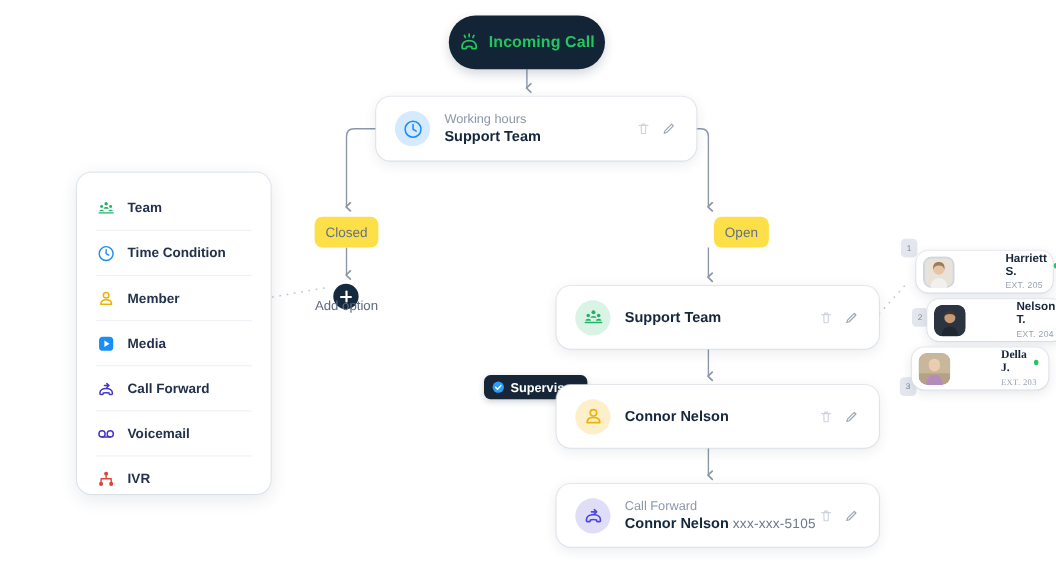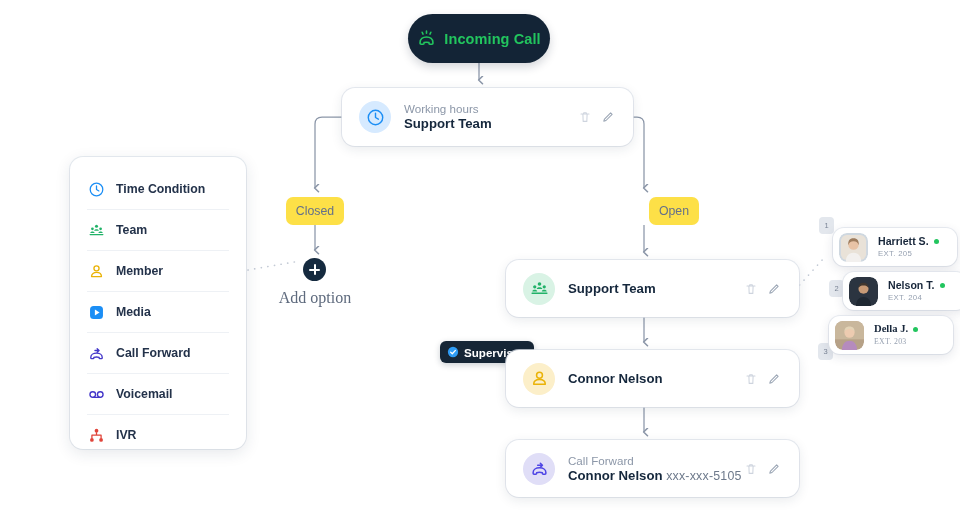--- a/index.html
+++ b/index.html
@@ -55,21 +55,21 @@
   #pillClosed{left:286px;top:197px;width:58px;}
   #pillOpen{left:649px;top:197px;width:50px;}
 
   
   .addbtn{
     position:absolute;left:303px;top:258px;width:23px;height:23px;border-radius:50%;
     background:#152a3f;display:flex;align-items:center;justify-content:center;cursor:pointer;
   }
   .addbtn:before{content:"";position:absolute;width:11px;height:2px;background:#fff;border-radius:1px;}
   .addbtn:after{content:"";position:absolute;width:2px;height:11px;background:#fff;border-radius:1px;}
-  .addlabel{position:absolute;left:263px;top:289px;width:104px;text-align:center;font-size:16px;color:#5e6a7d;font-family:Liberation Serif, serif;}
+  .addlabel{position:absolute;left:263px;top:271px;width:104px;text-align:center;font-size:12px;color:#5e6a7d;}
 
   
   .supervisor{
     position:absolute;left:440px;top:341px;height:22px;background:#162636;
     border-radius:6px;display:flex;align-items:center;gap:5px;padding:0 9px 0 7px;
     box-shadow:0 2px 6px rgba(20,35,55,.22);
   }
   .supervisor .t{color:#fff;font-size:11.6px;font-weight:bold;}
 
   
@@ -82,21 +82,21 @@
   .prow{height:40px;display:flex;align-items:center;gap:11px;border-bottom:1px solid #eef1f5;cursor:pointer;}
   .prow:first-child{margin-top:12px;}
   .prow:last-child{border-bottom:none;}
   .prow .pl{font-size:12.3px;color:#23324a;font-weight:bold;}
   .prow .pi{width:18px;height:18px;display:flex;align-items:center;justify-content:center;flex:none;}
 
   
   .member{
     position:absolute;background:#fff;border-radius:11px;
     box-shadow:0 3px 11px rgba(30,45,70,.12),0 0 0 1px rgba(230,234,240,.8);
-    display:flex;align-items:center;height:38px;padding:0 14px 0 6px;
+    display:flex;align-items:center;height:38px;padding:0 14px 0 6px;gap:36px;
   }
   .member .ph{width:29px;height:29px;border-radius:8px;flex:none;overflow:hidden;}
   .member .mi{margin-left:10px;}
   .member .mn{font-size:10.6px;font-weight:bold;color:#17263a;display:flex;align-items:center;gap:5px;line-height:12px;}
   .member .dot{width:5px;height:5px;border-radius:50%;background:#22c55e;display:inline-block;}
   .member .mx{font-size:7.8px;color:#97a1b1;letter-spacing:.3px;line-height:11px;margin-top:1px;}
   .mbadge{
     position:absolute;width:15px;height:17px;border-radius:4px;background:#e3e7ed;
     display:flex;align-items:center;justify-content:center;
     font-size:7.5px;color:#7b8596;
@@ -268,40 +268,40 @@
           </svg>
       </span>
     </div>
   </div>
 
   <div id="palette">
 
     <div class="prow">
       <span class="pi">
         <svg width="17" height="17" viewBox="0 0 20 20">
-          <circle cx="10" cy="10" r="7.4" fill="none" stroke="#1b8ef5" stroke-width="1.5"></circle>
-          <path d="M10,5.8 L10,10 L12.8,11.7" fill="none" stroke="#1b8ef5" stroke-width="1.5" stroke-linecap="round" stroke-linejoin="round"></path>
-        </svg>
-      </span>
-      <span class="pl">Time Condition</span>
-    </div>
-
-    <div class="prow">
-      <span class="pi">
-        <svg width="17" height="17" viewBox="0 0 20 20">
           <circle cx="10" cy="5" r="1.8" fill="#21b268"></circle>
           <circle cx="5.2" cy="8" r="1.6" fill="#21b268"></circle>
           <circle cx="14.8" cy="8" r="1.6" fill="#21b268"></circle>
           <path d="M7.3,10.2 C7.3,9.2 8.5,8.5 10,8.5 C11.5,8.5 12.7,9.2 12.7,10.2 Z" fill="#21b268"></path>
           <path d="M2.7,13 C2.7,12 3.9,11.3 5.2,11.3 C6.5,11.3 7.7,12 7.7,13 Z" fill="#21b268"></path>
           <path d="M12.3,13 C12.3,12 13.5,11.3 14.8,11.3 C16.1,11.3 17.3,12 17.3,13 Z" fill="#21b268"></path>
           <path d="M2.5,14.8 L17.5,14.8" stroke="#21b268" stroke-width="1.4" stroke-linecap="round"></path>
         </svg>
       </span>
       <span class="pl">Team</span>
+    </div>
+
+    <div class="prow">
+      <span class="pi">
+        <svg width="17" height="17" viewBox="0 0 20 20">
+          <circle cx="10" cy="10" r="7.4" fill="none" stroke="#1b8ef5" stroke-width="1.5"></circle>
+          <path d="M10,5.8 L10,10 L12.8,11.7" fill="none" stroke="#1b8ef5" stroke-width="1.5" stroke-linecap="round" stroke-linejoin="round"></path>
+        </svg>
+      </span>
+      <span class="pl">Time Condition</span>
     </div>
 
     <div class="prow">
       <span class="pi">
         <svg width="17" height="17" viewBox="0 0 20 20">
           <circle cx="10" cy="6.3" r="3" fill="none" stroke="#eab308" stroke-width="1.6"></circle>
           <path d="M4.2,16 C4.2,12.8 6.8,11.1 10,11.1 C13.2,11.1 15.8,12.8 15.8,16 Z" fill="none" stroke="#eab308" stroke-width="1.6" stroke-linejoin="round"></path>
         </svg>
       </span>
       <span class="pl">Member</span>

